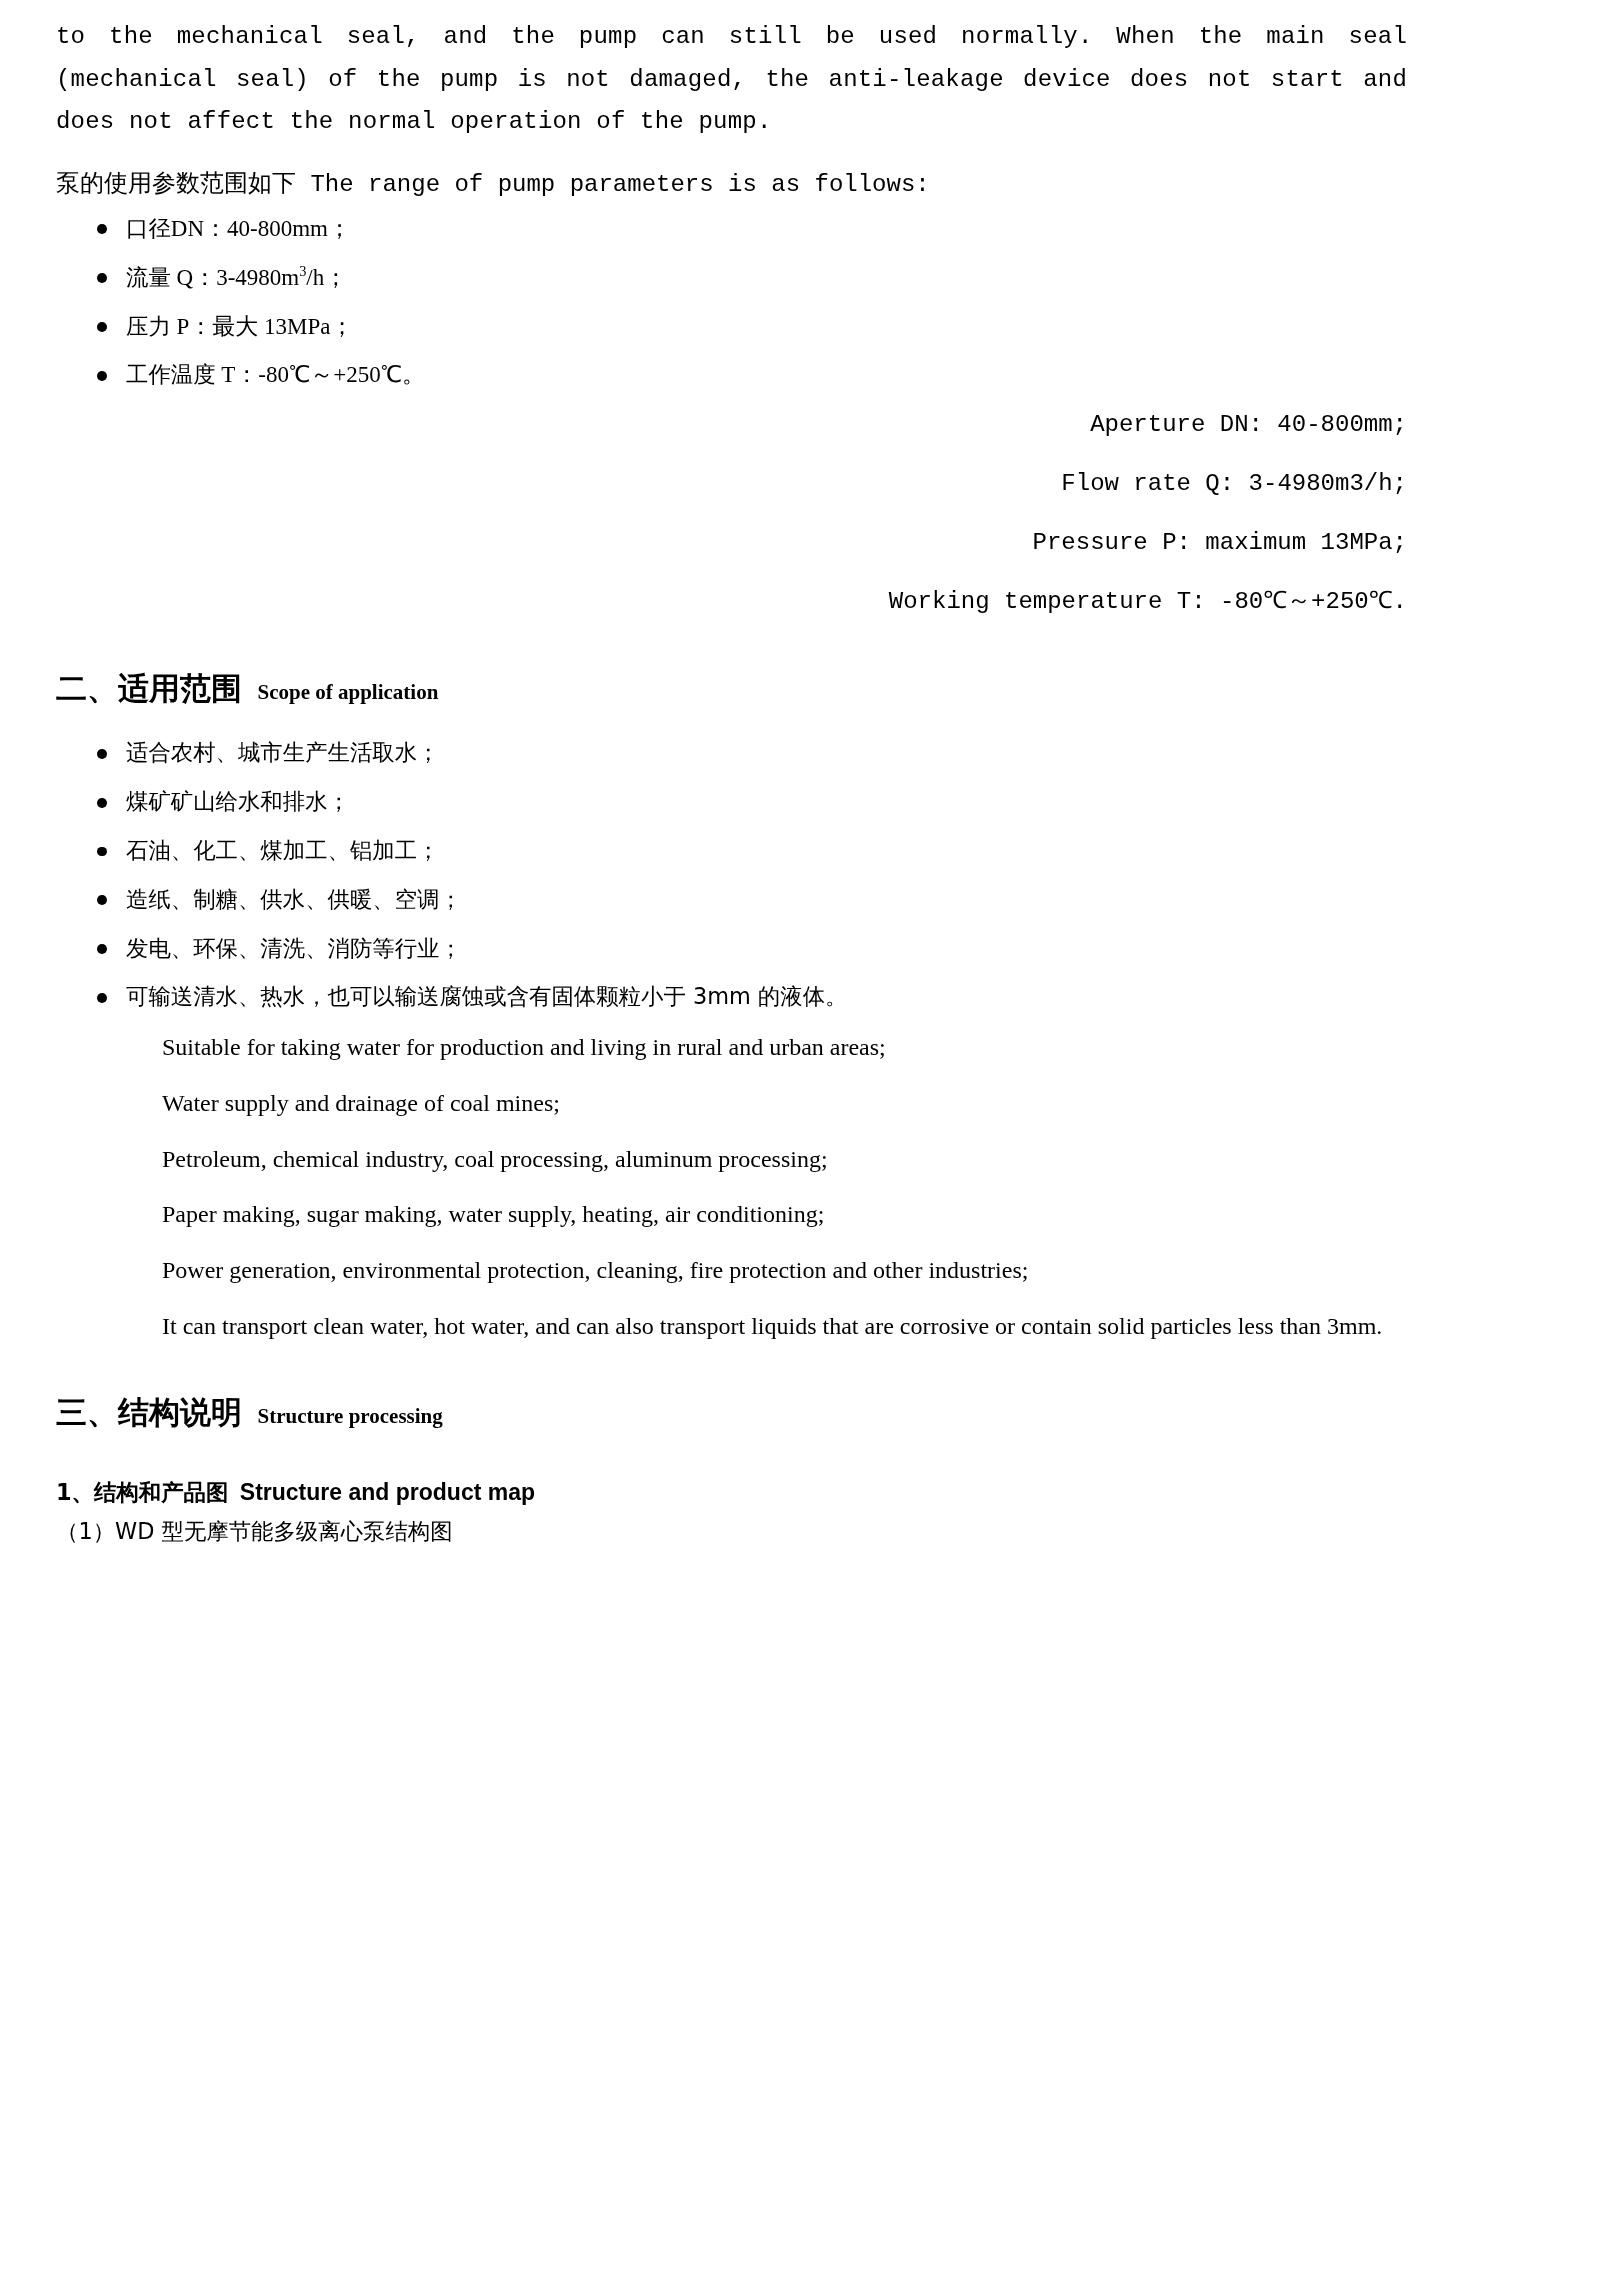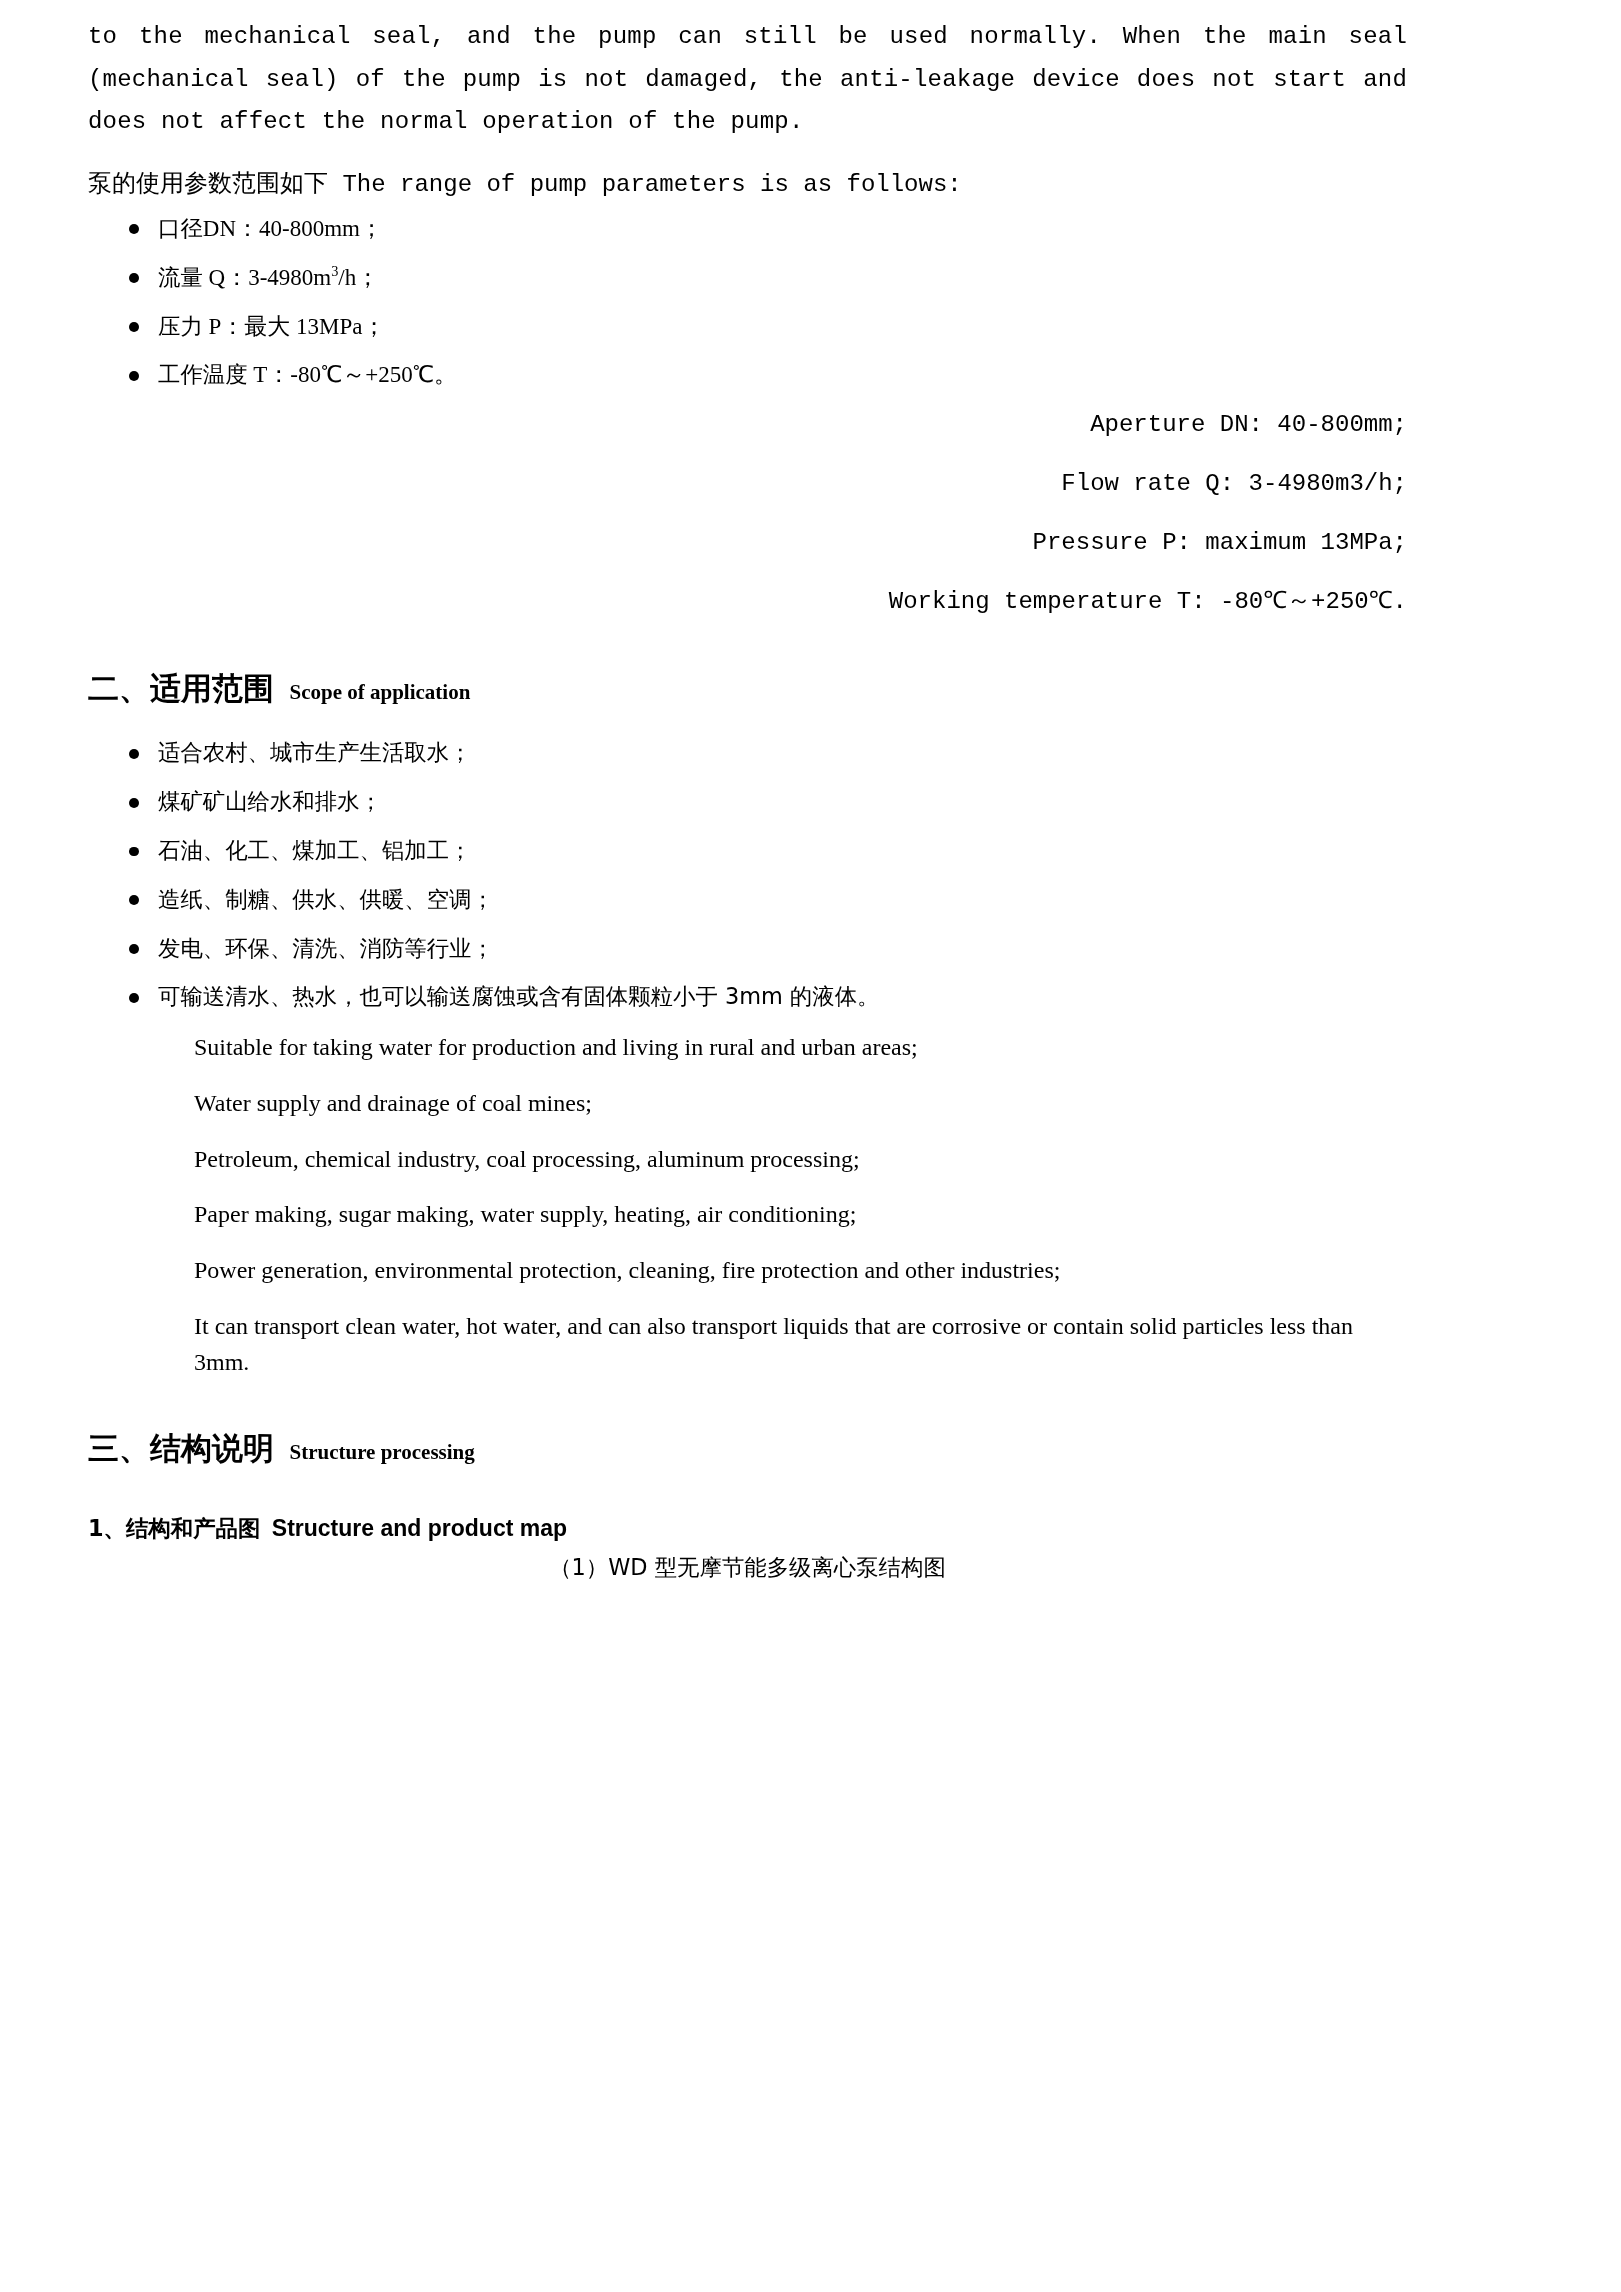--- a/index.html
+++ b/index.html
@@ -10,21 +10,21 @@
   body {
     width: 1621px;
     min-height: 2293px;
     font-family: "Liberation Serif", serif;
     color: #000000;
   }
   .page {
     width: 1497px;
     min-height: 2293px;
     box-sizing: border-box;
-    padding: 16px 90px 36px 88px;
+    padding: 16px 90px 36px 56px;
     position: relative;
   }
 
   
   .mono-para {
     font-family: "Liberation Mono", monospace;
     font-size: 24px;
     line-height: 1.78;
     letter-spacing: 0.2px;
     text-align: justify;
@@ -118,21 +118,20 @@
   h3.sub .s-en {
     font-family: "Liberation Sans", sans-serif;
     font-weight: bold;
     font-size: 23px;
   }
   .sub2 {
     font-family: "DejaVu Sans", sans-serif;
     font-size: 22.4px;
     line-height: 1.5;
     margin: 3.6px 0 0 0;
-    text-align: center;
   }
 
   
   .trans-serif {
     font-family: "Liberation Serif", serif;
     font-size: 24px;
     line-height: 1.5;
     margin: 0 0 19.7px 0;
     padding-left: 106px;
   }

